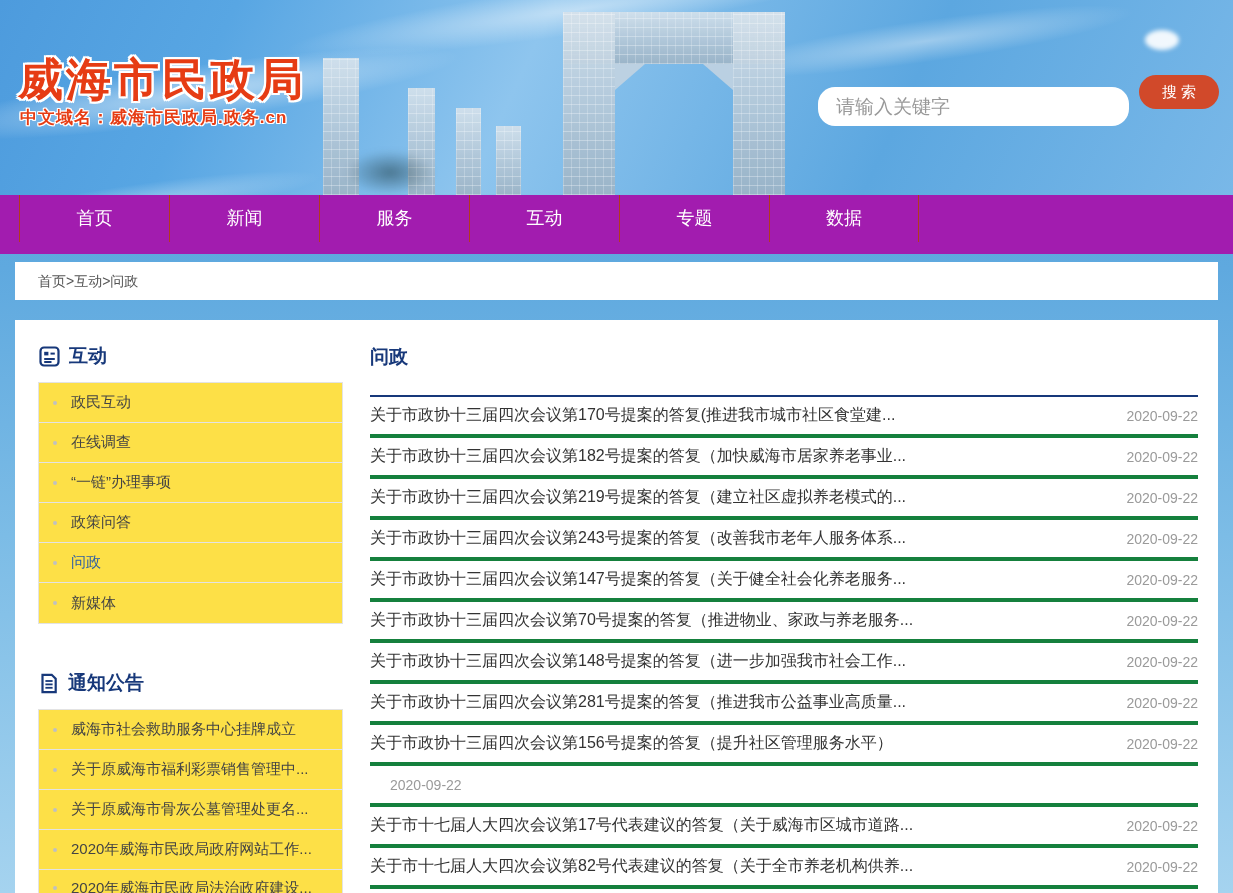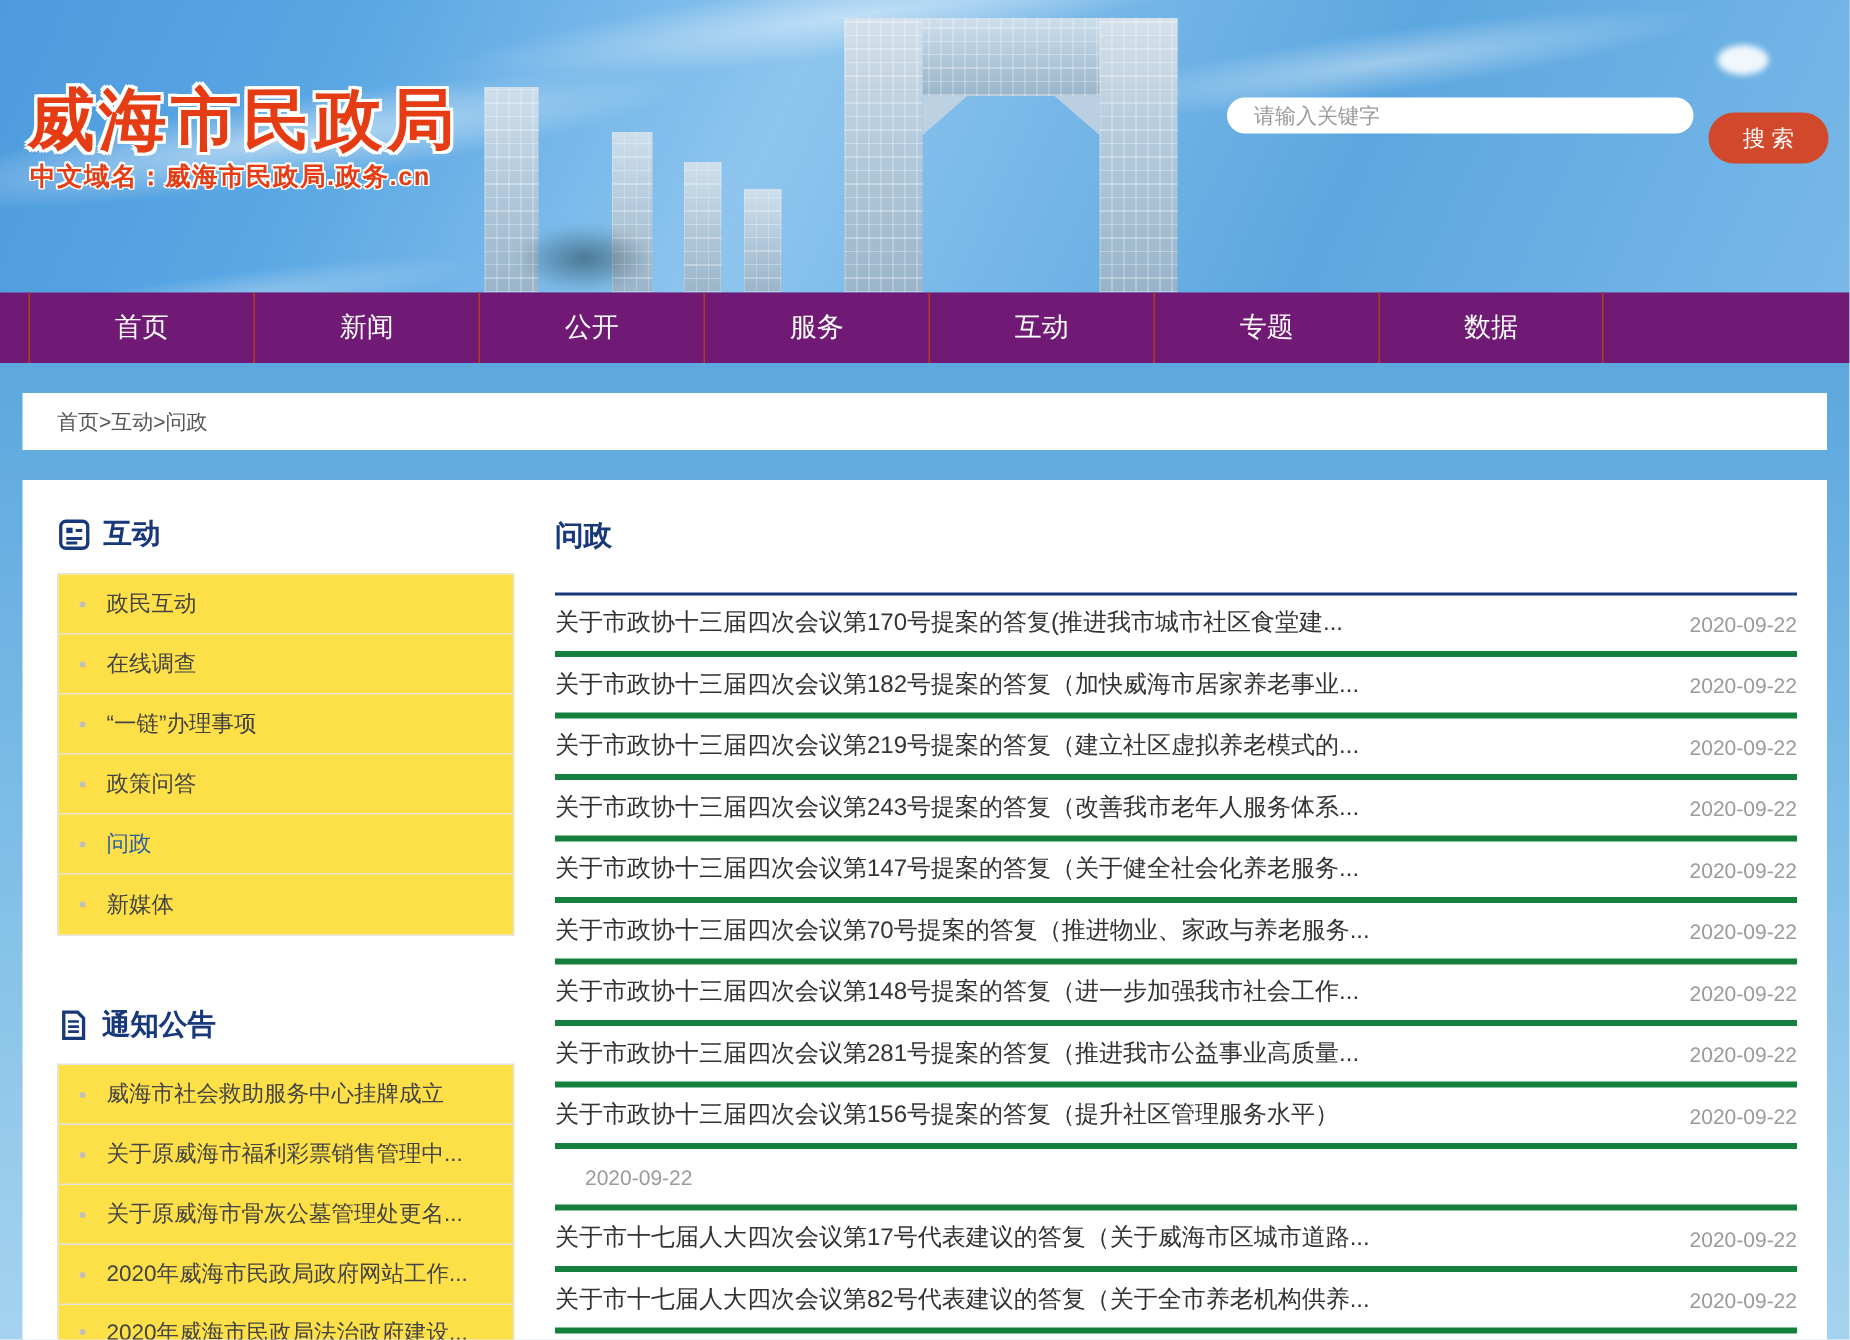--- a/index.html
+++ b/index.html
@@ -52,32 +52,32 @@
     text-shadow:-2px -2px 0 #fff,2px -2px 0 #fff,-2px 2px 0 #fff,2px 2px 0 #fff,
                 0 -2px 0 #fff,0 2px 0 #fff,-2px 0 0 #fff,2px 0 0 #fff;
   }
   .logo-sub {
     position:absolute; left:20px; top:106px; font-size:17px; font-weight:bold; color:#e63c14;
     letter-spacing:1px;
     text-shadow:-1px -1px 0 #fff,1px -1px 0 #fff,-1px 1px 0 #fff,1px 1px 0 #fff,
                 0 -1px 0 #fff,0 1px 0 #fff,-1px 0 0 #fff,1px 0 0 #fff;
   }
   .search-input {
-    position:absolute; left:818px; top:65px; width:311px; height:24px;
-    border:none; border-radius:17px; padding:0 18px; font-size:14px; color:#333;
+    position:absolute; left:818px; top:87px; width:311px; height:39px;
+    border:none; border-radius:17px; padding:0 18px; font-size:19px; color:#333;
     font-family:"Liberation Sans","DejaVu Sans",sans-serif; outline:none;
   }
   .search-input::placeholder { color:#999; }
   .search-btn {
     position:absolute; left:1139px; top:75px; width:80px; height:34px;
     border:none; border-radius:17px; background:#d1492a; color:#fff; font-size:15px;
     font-family:"Liberation Sans","DejaVu Sans",sans-serif; cursor:pointer;
   }
   
-  .nav { position:absolute; left:0; top:195px; width:1233px; height:47px; background:#701a75; }
+  .nav { position:absolute; left:0; top:195px; width:1233px; height:59px; background:#a21caf; }
   .nav ul { position:absolute; left:19px; top:0; display:flex; list-style:none; height:47px; }
   .nav li {
     width:150px; height:47px; line-height:47px; text-align:center;
     color:#fff; font-size:18px; border-left:1px solid #b13c1d; cursor:pointer;
   }
   .nav li:last-child { border-right:1px solid #b13c1d; }
   
   .breadcrumb {
     position:absolute; left:15px; top:262px; width:1203px; height:38px; background:#fff;
     line-height:38px; padding-left:23px; font-size:14px; color:#555;
@@ -128,21 +128,20 @@
   <div class="logo-sub">中文域名：威海市民政局.政务.cn</div>
 
   <input class="search-input" type="text" placeholder="请输入关键字" style="">
   <button class="search-btn">搜 索</button>
 </div>
 
 <div class="nav">
   <ul>
     <li>首页</li>
     <li>新闻</li>
-    <li>公开</li>
     <li>服务</li>
     <li>互动</li>
     <li>专题</li>
     <li>数据</li>
   </ul>
 </div>
 
 <div class="breadcrumb">首页&gt;互动&gt;问政</div>
 
 <div class="container">

